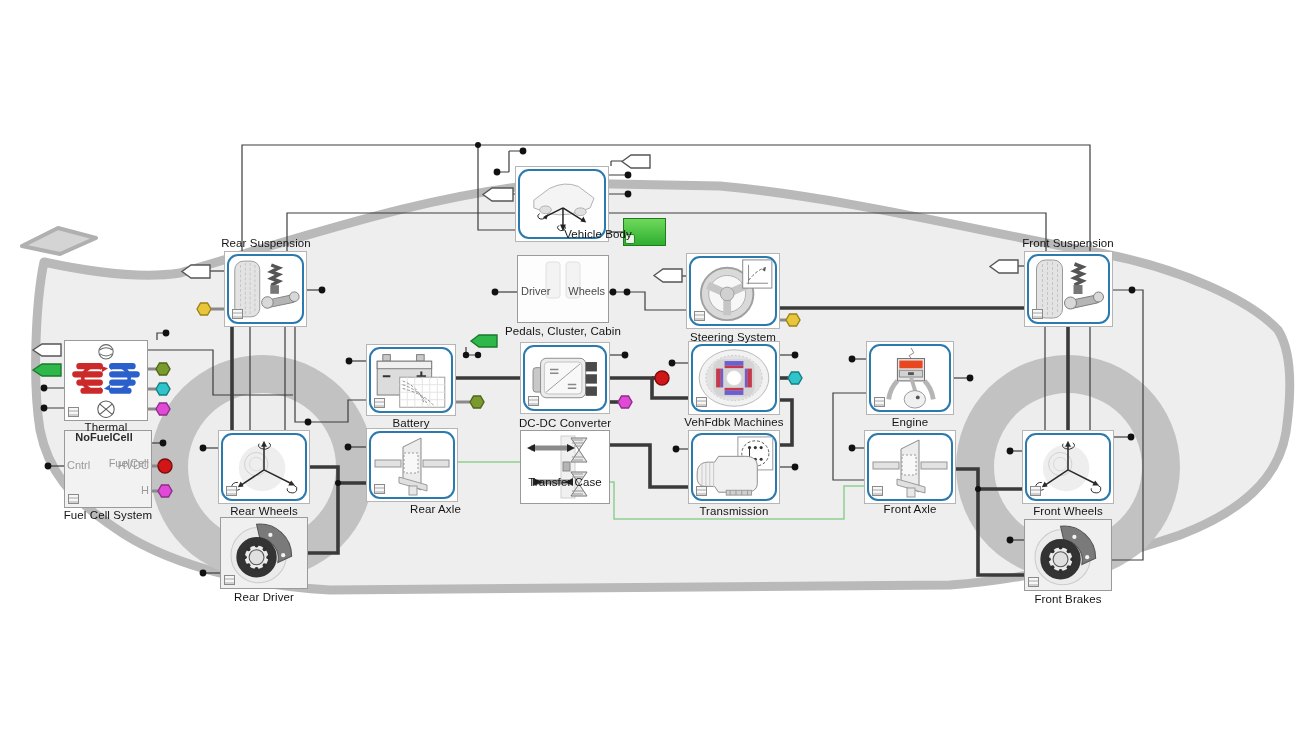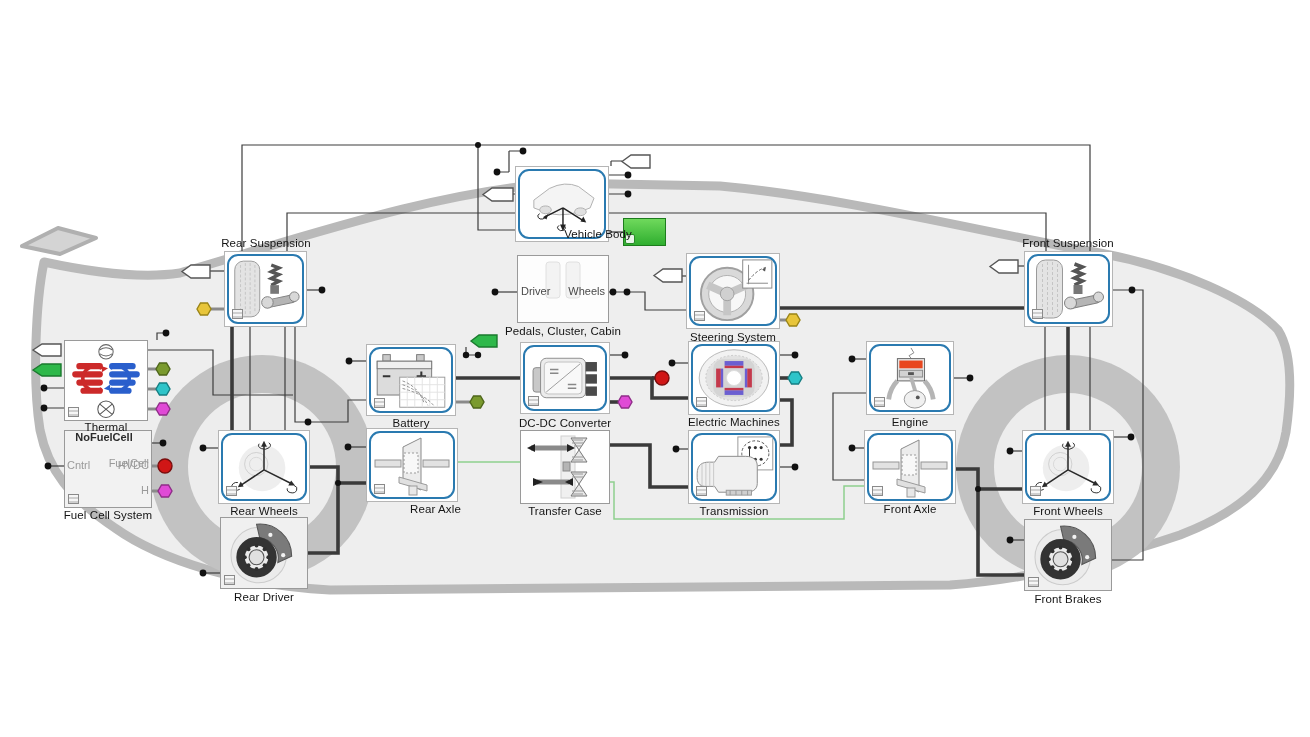--- a/index.html
+++ b/index.html
@@ -522,24 +522,24 @@
 
   <div class="lbl" style="left:562px;top:228px;margin-left:36px;">Vehicle Body</div>
   <div class="lbl" style="left:563px;top:325px;">Pedals, Cluster, Cabin</div>
   <div class="lbl" style="left:266px;top:237px;">Rear Suspension</div>
   <div class="lbl" style="left:1068px;top:237px;">Front Suspension</div>
   <div class="lbl" style="left:106px;top:421px;">Thermal</div>
   <div class="lbl" style="left:108px;top:509px;">Fuel Cell System</div>
   <div class="lbl" style="left:411px;top:417px;">Battery</div>
   <div class="lbl" style="left:565px;top:417px;">DC-DC Converter</div>
   <div class="lbl" style="left:733px;top:331px;">Steering System</div>
-  <div class="lbl" style="left:734px;top:416px;">Electric Machines</div>
+  <div class="lbl" style="left:734px;top:416px;">VehFdbk Machines</div>
   <div class="lbl" style="left:910px;top:416px;">Engine</div>
   <div class="lbl" style="left:264px;top:505px;">Rear Wheels</div>
   <div class="lbl" style="left:412px;top:503px;padding-left:47px;">Rear Axle</div>
-  <div class="lbl" style="left:565px;top:505px;text-align:center;">Transfer Case</div>
+  <div class="lbl" style="left:565px;top:476px;text-align:center;">Transfer Case</div>
   <div class="lbl" style="left:734px;top:505px;">Transmission</div>
   <div class="lbl" style="left:910px;top:503px;">Front Axle</div>
   <div class="lbl" style="left:1068px;top:505px;">Front Wheels</div>
   <div class="lbl" style="left:264px;top:591px;">Rear Driver</div>
   <div class="lbl" style="left:1068px;top:593px;">Front Brakes</div>
 
 </div>
 
 </body></html>

